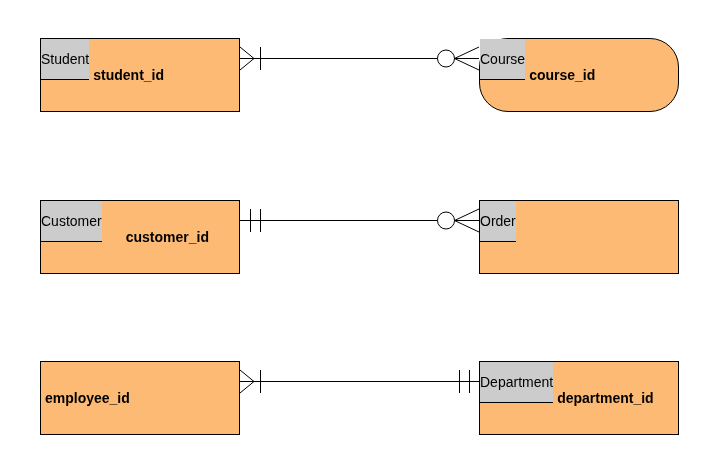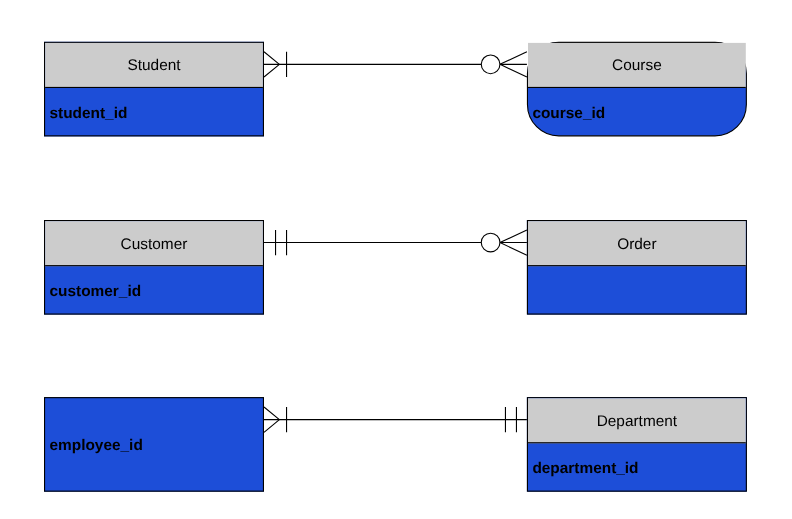--- a/index.html
+++ b/index.html
@@ -19,26 +19,26 @@
   .connectors {
     position: absolute;
     left: 0;
     top: 0;
     width: 720px;
     height: 472px;
   }
   .entity {
     position: absolute;
     width: 200px;
-    height: 86px;
+    height: 74px;
     border: 1px solid #000000;
-    background: #1d4ed8;
+    background: #fdba74;
     box-sizing: border-box;
     display: flex;
-    flex-direction: column;
+    flex-direction: row;
   }
   .entity-header {
     height: 40px;
     background: #cccccc;
     border-bottom: 1px solid #000000;
     display: flex;
     align-items: center;
     justify-content: center;
     font-size: 14px;
     flex: 0 0 auto;
@@ -49,21 +49,21 @@
     align-items: center;
   }
   .entity-attr {
     font-size: 14px;
     padding-left: 4px;
     white-space: nowrap;
     font-weight: bold;
   }
   .pos-student    { left: 40px;  top: 38px;  }
   .pos-course     { left: 479px; top: 38px; border-radius: 29px;  }
-  .pos-customer   { left: 40px;  top: 200px; }
+  .pos-customer   { left: 40px;  top: 200px; gap: 20px; }
   .pos-order      { left: 479px; top: 200px; }
   .pos-employee   { left: 40px;  top: 361px; }
   .pos-department { left: 479px; top: 361px; }
 
   .conn-stroke {
     stroke: #000000;
     stroke-width: 1;
     fill: none;
   }
   .conn-ring {

